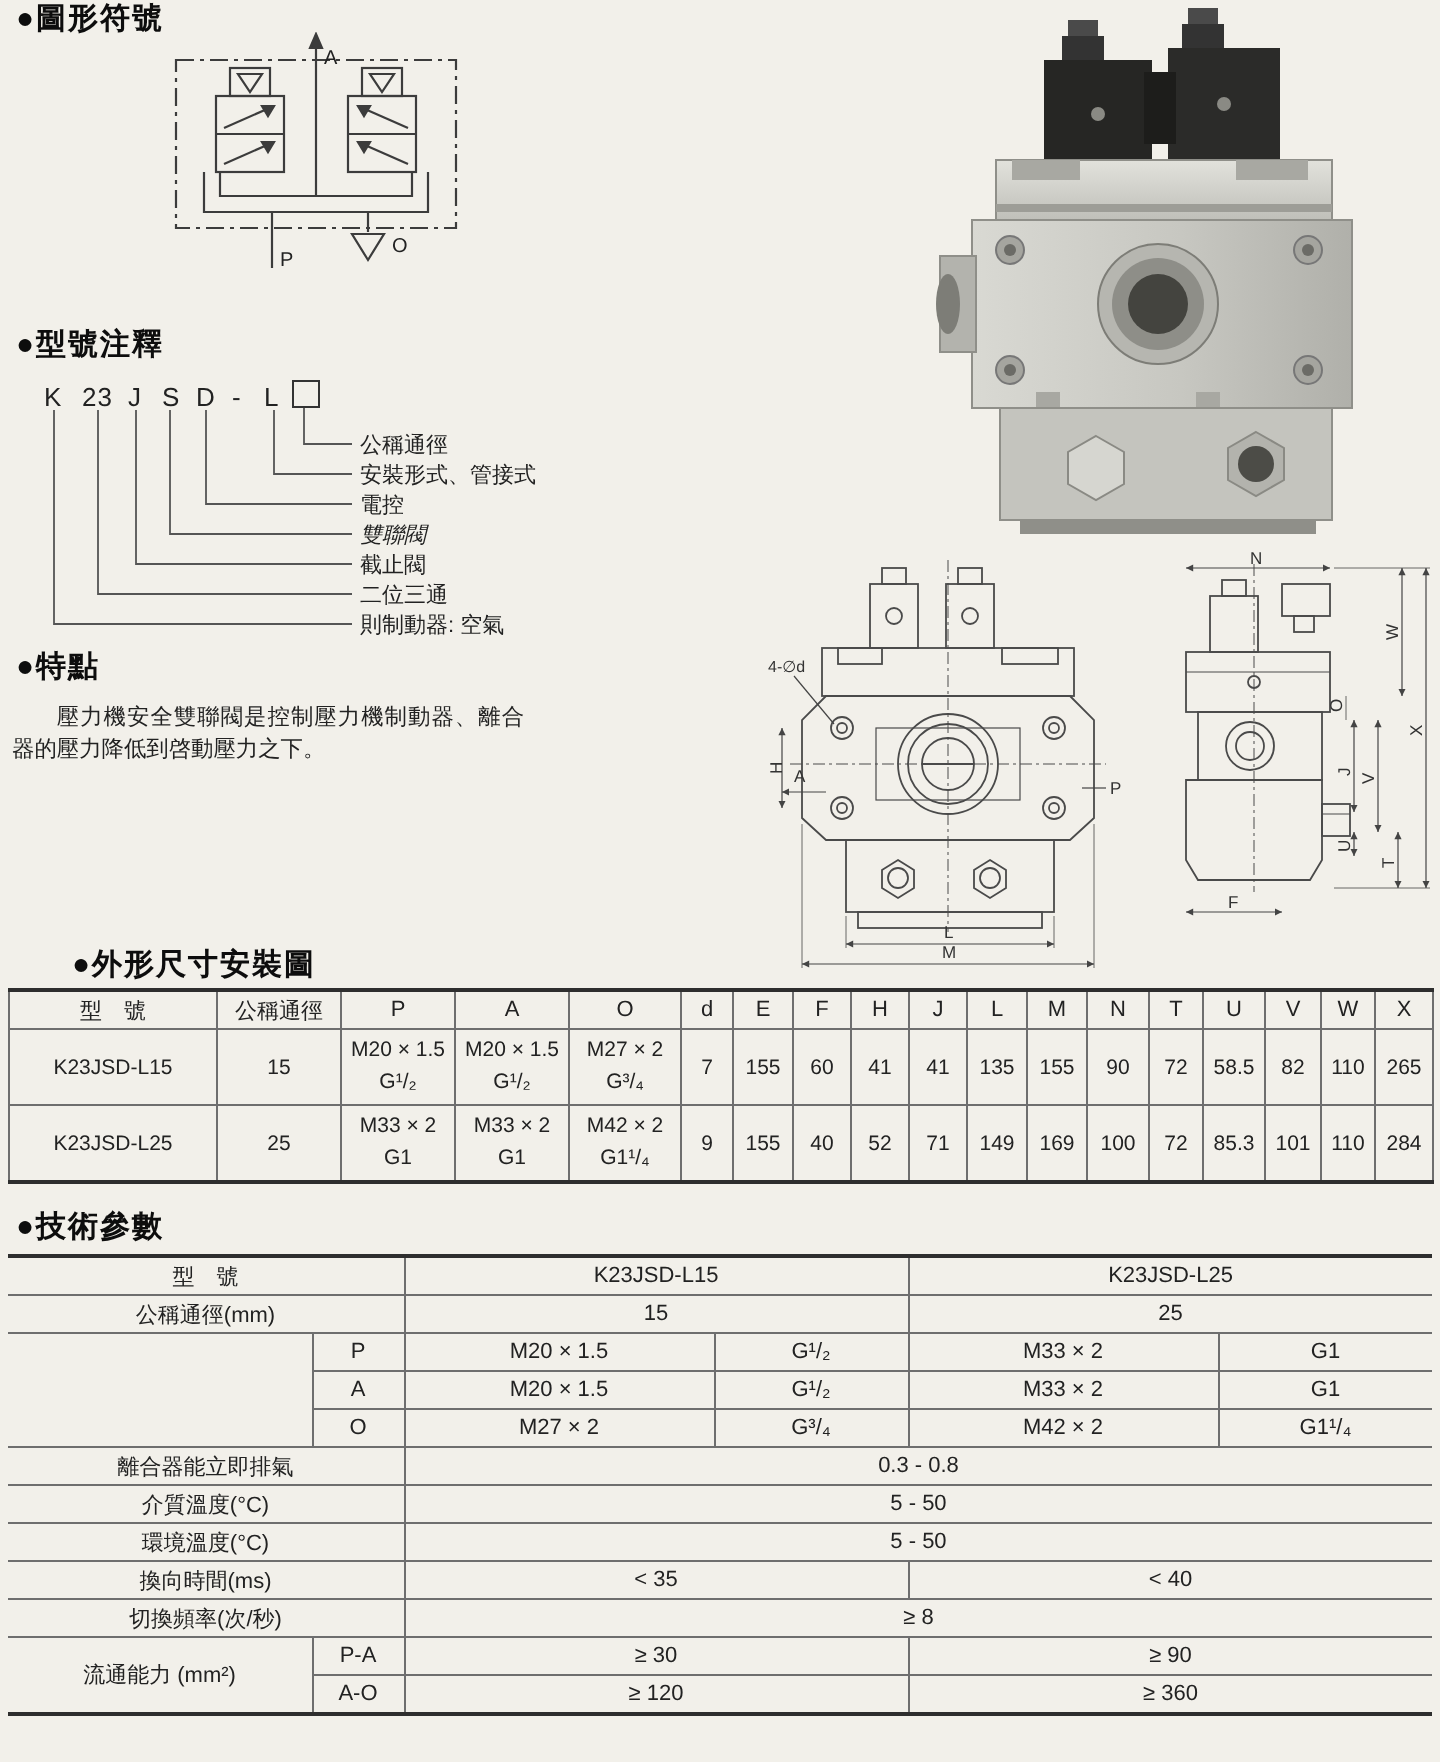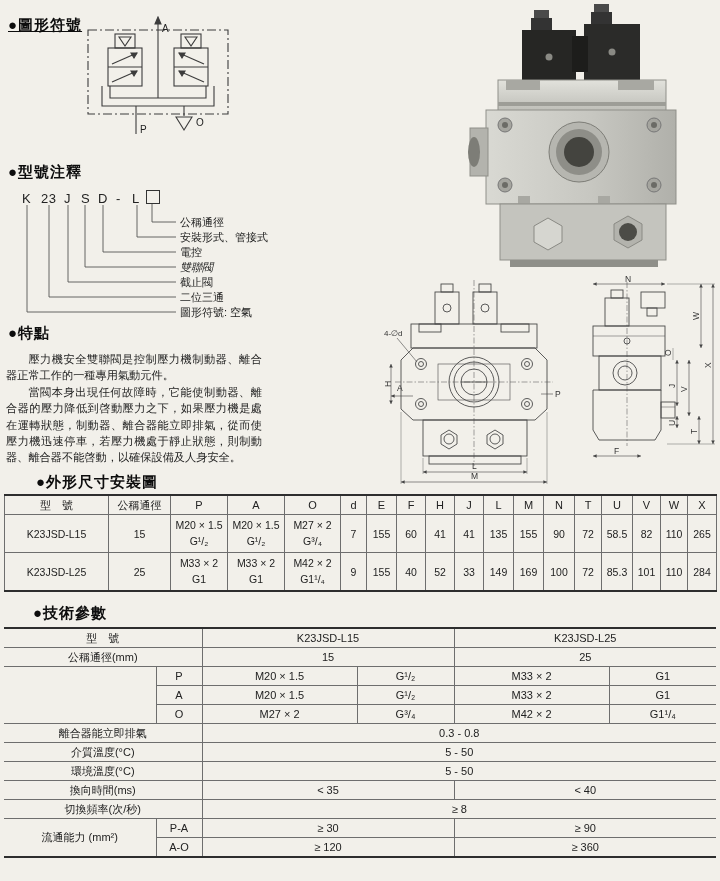--- a/index.html
+++ b/index.html
@@ -25,21 +25,21 @@
   .bl{border-left:1px solid #6e6e6e;}
   .foot{position:absolute;left:7px;top:856px;font-size:11.5px;color:#222;letter-spacing:0.3px;}
   svg{position:absolute;}
   svg text{font-family:"Liberation Sans","DejaVu Sans",sans-serif;}
 </style>
 </head>
 <body>
 
 <div class="page">
 
-  <div class="h" style="left:8px;top:16px;text-decoration:underline;">●圖形符號</div>
+  <div class="h" style="left:8px;top:0;">●圖形符號</div>
 
   <svg style="left:58px;top:16px;" width="200" height="148" viewBox="0 0 200 148">
     <g stroke="#3c3c3c" fill="none" stroke-width="1.1">
       <rect x="30" y="14" width="140" height="84" stroke-dasharray="9 3 2 3"></rect>
 
       <line x1="100" y1="4" x2="100" y2="82"></line>
       <polygon points="97,8 103,8 100,1" fill="#3c3c3c"></polygon>
 
       <g>
         <rect x="57" y="18" width="20" height="14"></rect>
@@ -160,26 +160,25 @@
       <polyline points="27,20 27,127 176,127"></polyline>
     </g>
   </svg>
 
   <div class="mlabel" style="left:180px;top:215px;">公稱通徑</div>
   <div class="mlabel" style="left:180px;top:230px;">安裝形式、管接式</div>
   <div class="mlabel" style="left:180px;top:245px;">電控</div>
   <div class="mlabel" style="left:180px;top:260px;font-style:italic;">雙聯閥</div>
   <div class="mlabel" style="left:180px;top:275px;">截止閥</div>
   <div class="mlabel" style="left:180px;top:290px;">二位三通</div>
-  <div class="mlabel" style="left:180px;top:305px;">圖形符號: 空氣</div>
+  <div class="mlabel" style="left:180px;top:305px;">則制動器: 空氣</div>
 
   <div class="h" style="left:8px;top:324px;">●特點</div>
   <div class="feat">
-    <p>壓力機安全雙聯閥是控制壓力機制動器、離合器正常工作的一種專用氣動元件。</p>
-    <p>當閥本身出現任何故障時，它能使制動器、離合器的壓力降低到啓動壓力之下，如果壓力機是處在運轉狀態，制動器、離合器能立即排氣，從而使壓力機迅速停車，若壓力機處于靜止狀態，則制動器、離合器不能啓動，以確保設備及人身安全。</p>
+    <p>壓力機安全雙聯閥是控制壓力機制動器、離合器的壓力降低到啓動壓力之下。</p>
   </div>
 
   <svg style="left:383px;top:276px;" width="337" height="214" viewBox="0 0 337 214">
     <defs>
       <marker id="ar" markerWidth="8" markerHeight="8" refX="6" refY="3" orient="auto">
         <path d="M0,0 L6,3 L0,6 z" fill="#444"></path>
       </marker>
       <marker id="arS" markerWidth="8" markerHeight="8" refX="0" refY="3" orient="auto">
         <path d="M6,0 L0,3 L6,6 z" fill="#444"></path>
       </marker>
@@ -362,34 +361,34 @@
         <div>G1</div>
           </td>
       <td class="thread">
         <div>M42 × 2</div>
         <div>G1¹/₄</div>
           </td>
       <td>9</td>
       <td>155</td>
       <td>40</td>
       <td>52</td>
-      <td>33</td>
+      <td>71</td>
       <td>149</td>
       <td>169</td>
       <td>100</td>
       <td>72</td>
       <td>85.3</td>
       <td>101</td>
       <td>110</td>
       <td>284</td>
     </tr>
   </tbody>
     </table>
 
-  <div class="h" style="left:8px;top:604px;margin-left:25px;">●技術參數</div>
+  <div class="h" style="left:8px;top:604px;">●技術參數</div>
 
   <table class="ttable">
     <colgroup>
       <col style="width:152px">
         <col style="width:46px">
         <col style="width:155px">
       <col style="width:97px">
         <col style="width:155px">
         <col style="width:107px">
     </colgroup>

